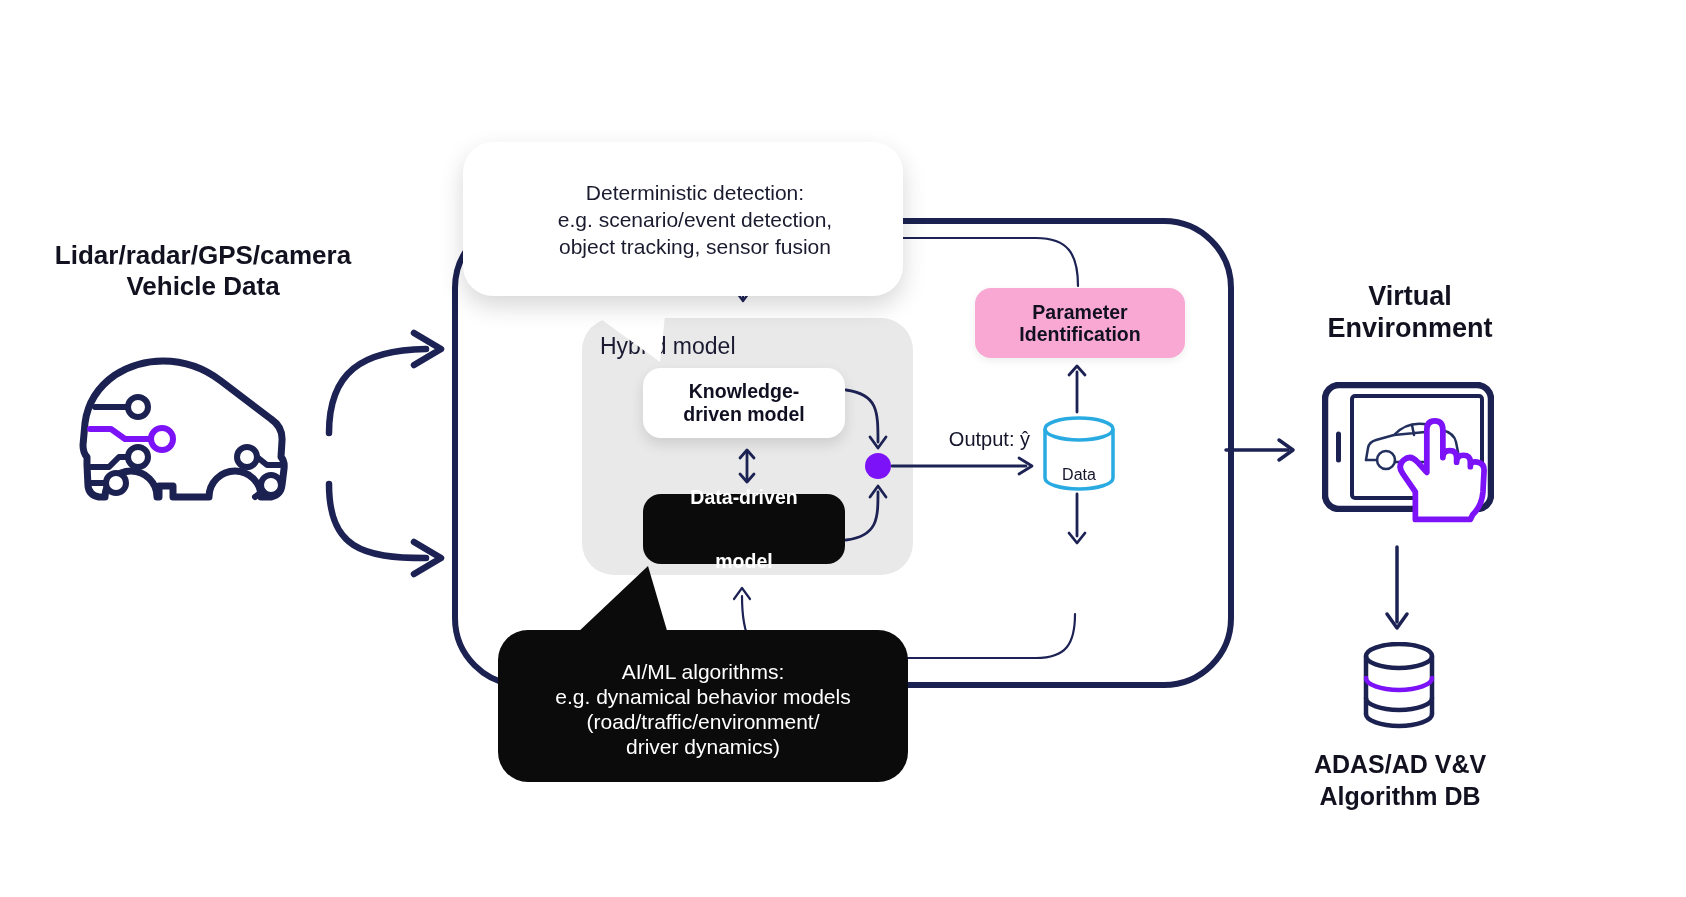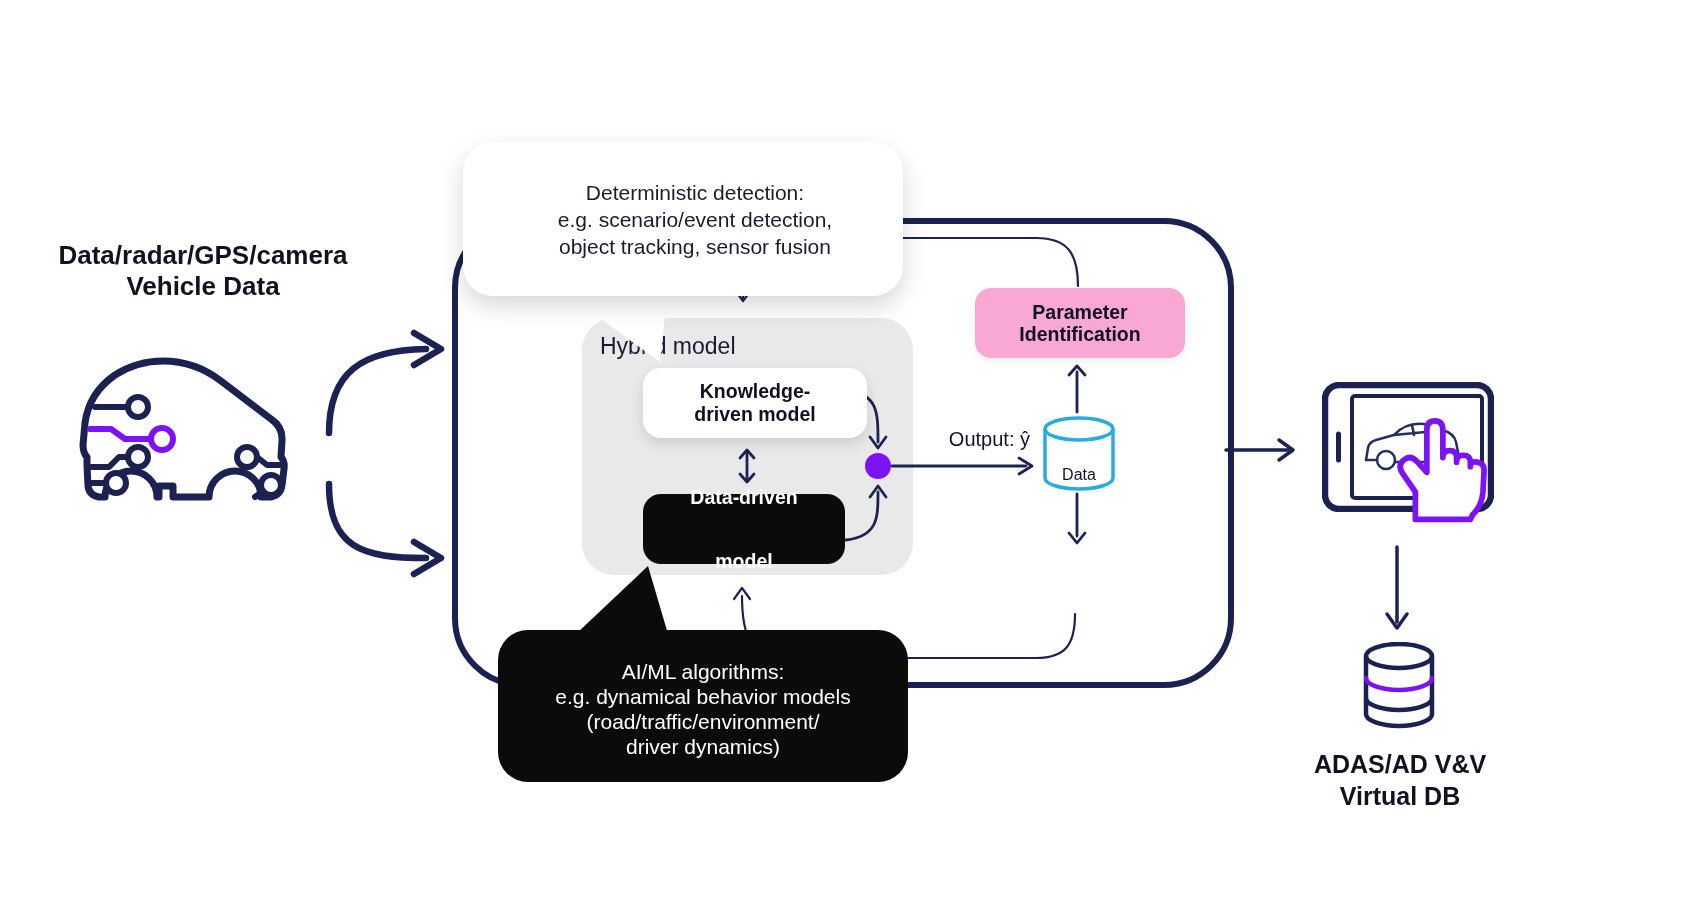--- a/index.html
+++ b/index.html
@@ -9,21 +9,21 @@
   
   .z1{z-index:1}.z2{z-index:2}.z3{z-index:3}.z4{z-index:4}.z5{z-index:5}.z6{z-index:6}
 
   .container-box{left:452px;top:218px;width:770px;height:458px;
     border:6px solid #1b2150;border-radius:70px;background:transparent;}
   .hybrid-box{left:582px;top:318px;width:331px;height:257px;background:#e9e9e9;border-radius:32px;}
   .hybrid-label{left:600px;top:333px;font-size:23px;font-weight:500;color:#1a1a33;}
 
   .node{display:flex;flex-direction:column;align-items:center;justify-content:center;
         text-align:center;font-weight:700;line-height:23px;font-size:19.5px;}
-  .kdm{left:643px;top:368px;width:224px;height:70px;background:#ffffff;border-radius:18px;
+  .kdm{left:643px;top:368px;width:202px;height:70px;background:#ffffff;border-radius:18px;
        box-shadow:0 6px 14px rgba(0,0,0,0.12);color:#101022;}
   .ddm{left:643px;top:494px;width:202px;height:70px;background:#0b0b0c;border-radius:18px;color:#ffffff;gap:41px;}
   .pibox{left:975px;top:288px;width:210px;height:70px;background:#f9a8d4;border-radius:16px;
        box-shadow:0 3px 8px rgba(0,0,0,0.07);color:#101022;line-height:22px;}
   .tabox{left:975px;top:548px;width:210px;height:66px;background:#f1f1f2;border-radius:16px;
        box-shadow:0 3px 8px rgba(0,0,0,0.07);color:#101022;line-height:22px;}
 
   .output-label{left:890px;top:428px;width:140px;text-align:right;
        font-size:20px;font-weight:500;color:#14142b;}
   .data-label{left:1042px;top:466px;width:74px;text-align:center;
@@ -152,21 +152,21 @@
     <div>object tracking, sensor fusion</div>
   </div>
   <div class="abs z6 bubble bubble-bottom">
     <div>AI/ML algorithms:</div>
     <div>e.g. dynamical behavior models</div>
     <div>(road/traffic/environment/</div>
     <div>driver dynamics)</div>
   </div>
 
   <div class="abs z5 side-label left-label">
-    <div>Data/radar/GPS/camera</div>
+    <div>Lidar/radar/GPS/camera</div>
     <div>Vehicle Data</div>
   </div>
   <svg class="abs z5" style="left:75px;top:345px" width="215" height="180" viewBox="0 0 215 180">
     <g fill="none" stroke="#1b2150" stroke-width="7" stroke-linecap="round" stroke-linejoin="round">
       <path d="M12,120 L12,112 Q8,108 8,100 L10,78 Q14,48 40,30 Q62,16 88,16 Q120,16 146,36 L196,74 Q208,82 207,96 L206,112 Q210,116 209,124 L207,140 Q206,150 196,152 L186,152 A26,26 0 0 0 134,152 L98,152 L98,141 L84,141 L84,152 L82,152 A26,26 0 0 0 30,152 L24,152 Q14,150 13,141 Z"></path>
     </g>
     <g fill="none" stroke="#1b2150" stroke-width="6" stroke-linecap="round" stroke-linejoin="round">
       <path d="M20,62 H52"></path>
         <circle cx="63" cy="62" r="10" fill="#ffffff"></circle>
       <path d="M16,122 H34 L44,112 H52"></path>
@@ -177,20 +177,24 @@
         <path d="M182,112 L192,120 H205"></path>
       <circle cx="196" cy="140" r="10" fill="#ffffff"></circle>
         <path d="M188,146 L180,152"></path>
     </g>
     <g fill="none" stroke="#7c12f7" stroke-width="6" stroke-linecap="round" stroke-linejoin="round">
       <path d="M15,84 H36 L50,94 H74"></path>
         <circle cx="87" cy="94" r="11" fill="#ffffff"></circle>
     </g>
   </svg>
 
+  <div class="abs z5 side-label env-label">
+    <div>Virtual</div>
+    <div>Environment</div>
+  </div>
   <svg class="abs z5" style="left:1322px;top:382px" width="172" height="130" viewBox="0 0 172 130">
     <rect x="3" y="3" width="166" height="124" rx="14" fill="#ffffff" stroke="#1b2150" stroke-width="6.5"></rect>
     <rect x="30" y="14" width="130" height="102" rx="3" fill="#ffffff" stroke="#1b2150" stroke-width="4"></rect>
     <path d="M16.5,52 V78" stroke="#1b2150" stroke-width="5" stroke-linecap="round" fill="none"></path>
     <g transform="translate(44,36)" fill="none" stroke="#23305e" stroke-width="2.5" stroke-linecap="round" stroke-linejoin="round">
       <path d="M0,42 L2,30 Q3,24 10,22 L28,17 Q40,4 58,6 L76,12 Q88,15 90,24 L92,34 Q93,40 88,41"></path>
       <path d="M28,17 L70,13 M46,7 L48,17"></path>
       <circle cx="20" cy="42" r="9"></circle>
         <circle cx="70" cy="42" r="9"></circle>
       <path d="M0,42 H11 M29,44 H61 M79,44 H88"></path>
@@ -204,16 +208,16 @@
     <g fill="none" stroke="#1b2150" stroke-width="4.5" stroke-linecap="round">
       <ellipse cx="38" cy="14" rx="33" ry="12" fill="#ffffff"></ellipse>
       <path d="M5,14 V72 M71,14 V72"></path>
       <path d="M5,72 A33,12 0 0 0 71,72"></path>
       <path d="M5,56 A33,12 0 0 0 71,56"></path>
     </g>
     <path d="M5,36 A33,12 0 0 0 71,36" fill="none" stroke="#7c12f7" stroke-width="4.5" stroke-linecap="round"></path>
   </svg>
   <div class="abs z5 side-label db-label">
     <div>ADAS/AD V&amp;V</div>
-    <div>Virtual DB</div>
+    <div>Algorithm DB</div>
   </div>
 
 </div>
 
 </body></html>

